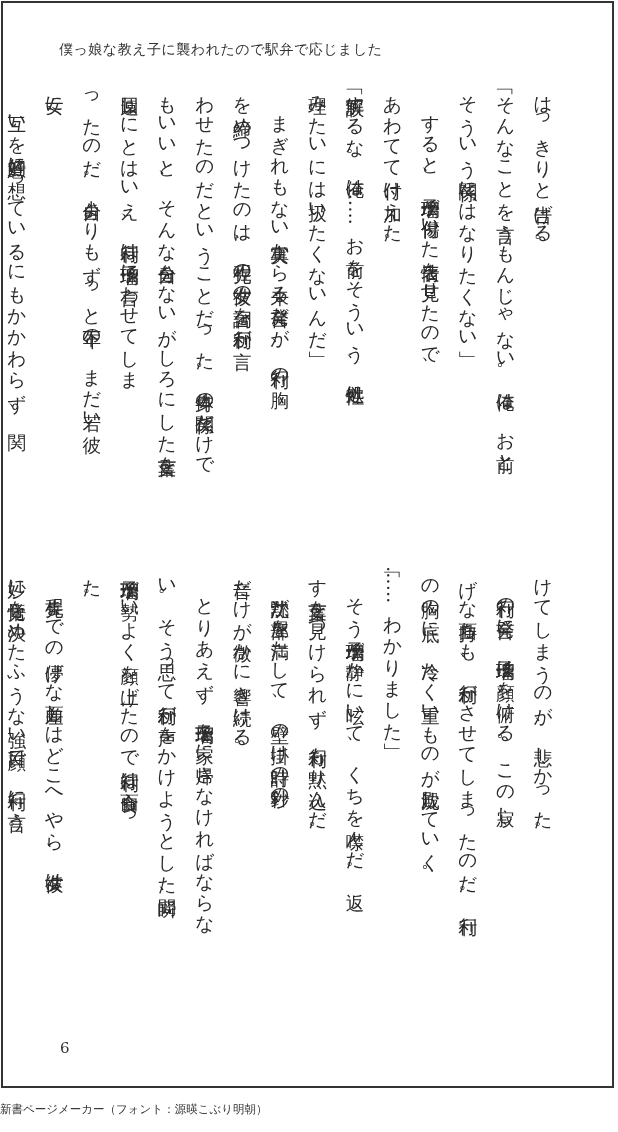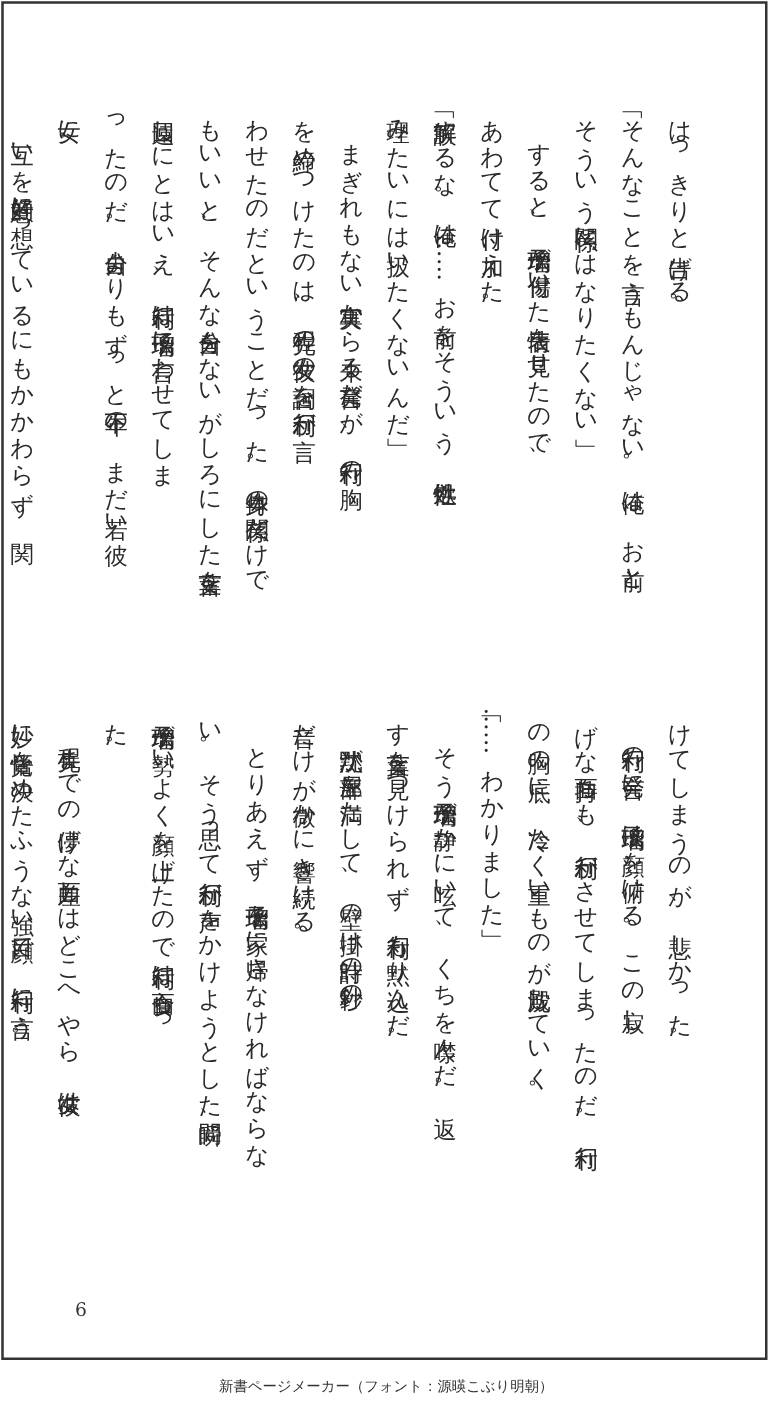--- a/index.html
+++ b/index.html
@@ -8,27 +8,28 @@
   .page { position: absolute; left: 1px; top: 1px; width: 613px; height: 1087px;
           border: 2px solid #333; box-sizing: border-box; background: #fff; }
   .running-title { position: absolute; left: 56px; top: 38px; font-size: 14px;
                    letter-spacing: 0.5px; color: #333; white-space: nowrap; }
   .block { position: absolute; top: 80px; right: 50px; height: 450px; width: 520px;
            writing-mode: vertical-rl; font-size: 18.6px; line-height: 37.6px;
            letter-spacing: 0.1px; color: #2a2a2a; }
   .block.bottom { top: 563px; }
   .line { display: block; white-space: nowrap; }
   .page-number { position: absolute; left: 57px; top: 1036px; font-size: 15px; color: #333; }
-  .footer-note { position: absolute; left: 0; width: 618px; top: 1102px; text-align: center;
+  .footer-note { position: absolute; left: 0; width: 618px; top: 1102px; 
                  font-size: 11.5px; color: #333; font-family: Liberation Mono, monospace; }
 </style>
 </head>
 <body>
 
 <div class="page">
+  <div class="running-title">僕っ娘な教え子に襲われたので駅弁で応じました</div>
 
   <div class="block top">
     <span class="line">はっきりと告げる。</span>
     <span class="line">「そんなことを言うもんじゃない。俺は、お前と</span>
     <span class="line">そういう関係にはなりたくない」</span>
     <span class="line">　すると、瑠璃子が傷付いた表情を見せたので、</span>
     <span class="line">あわてて付け加えた。</span>
     <span class="line">「誤解するな。俺は……お前をそういう、性欲処</span>
     <span class="line">理みたいには扱いたくないんだ」</span>
     <span class="line">　まぎれもない真実から来る発言だが、利行の胸</span>

